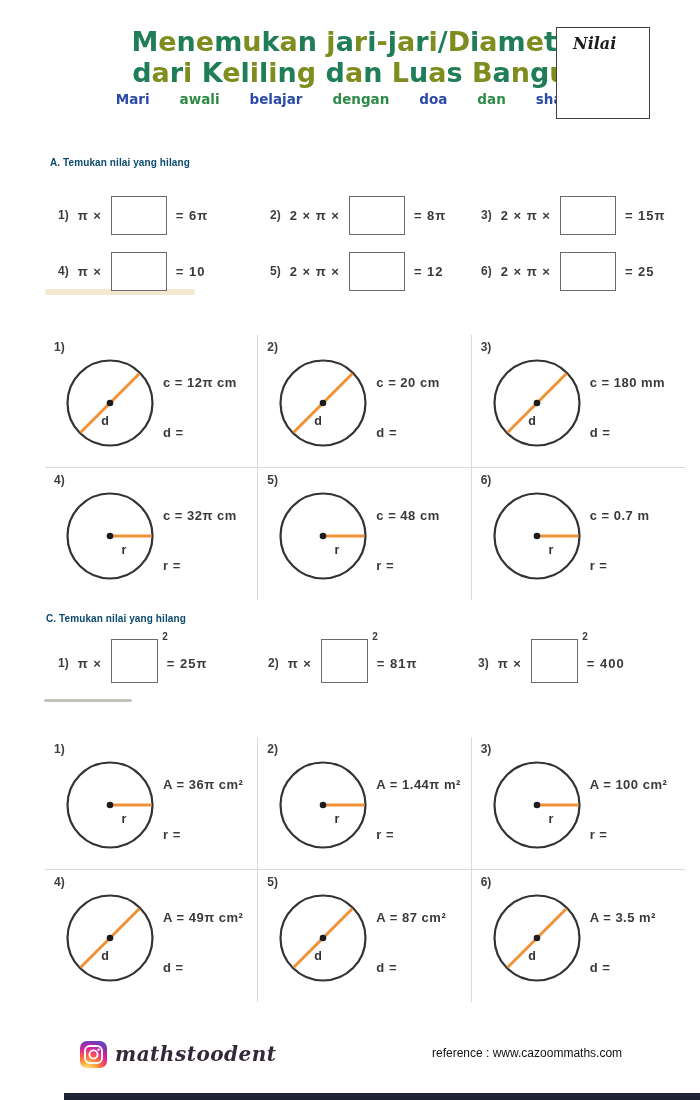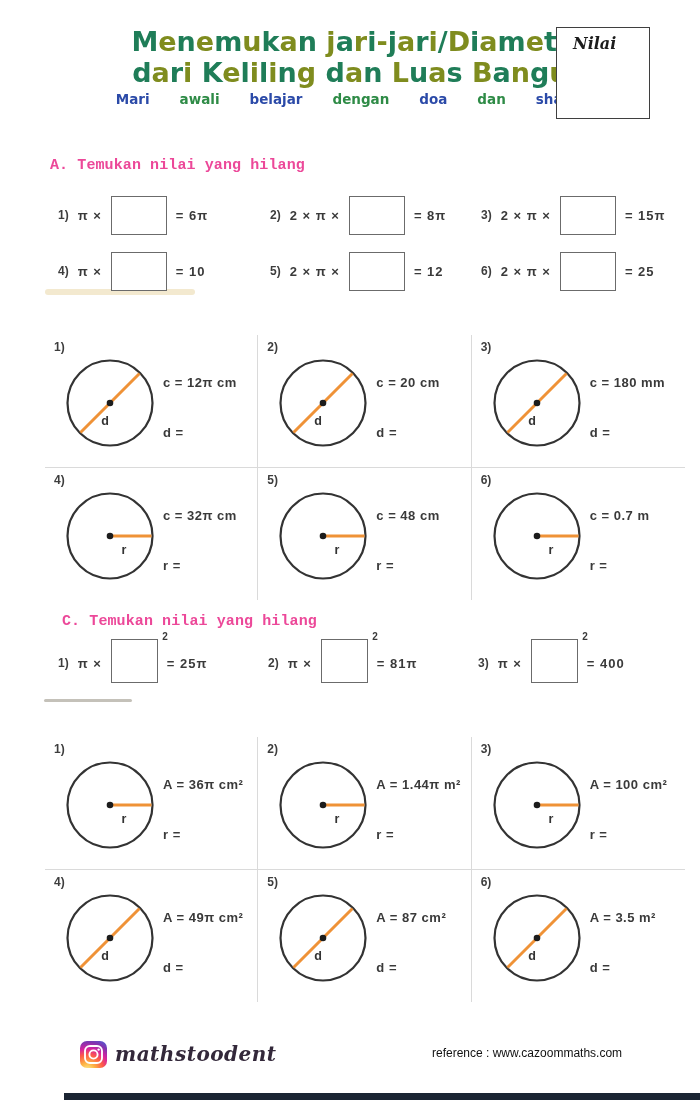--- a/index.html
+++ b/index.html
@@ -9,23 +9,23 @@
   
   .title-wrap{position:absolute;left:90px;top:26px;width:540px;text-align:center;}
   .tline{font-family:"DejaVu Sans",sans-serif;font-weight:bold;font-size:27px;line-height:31px;}
   .subtitle{margin-top:3px;font-family:"DejaVu Sans",sans-serif;font-weight:bold;font-size:13.5px;}
   .subtitle span{margin:0 15px;}
   .score-box{position:absolute;left:556px;top:27px;width:92px;height:90px;border:1.5px solid #3f3f3f;background:#fff;}
   .score-label{position:absolute;left:16px;top:6px;font-family:"DejaVu Serif",serif;font-style:italic;
                font-weight:bold;font-size:16px;color:#1c1c1c;}
 
   
-  .sec-h{position:absolute;margin:0;font-family:Liberation Mono, monospace;font-size:15px;font-weight:bold;
-         color:#ec4899;letter-spacing:.1px;}
-  #h-a{left:50px;top:157px;} #h-b{left:47px;top:306px;} #h-c{left:46px;top:613px;margin-left:16px;} #h-d{left:42px;top:708px;}
+  .sec-h{position:absolute;margin:0;font-family:Liberation Sans, sans-serif;font-size:10px;font-weight:bold;
+         color:#0c4a6e;letter-spacing:.1px;}
+  #h-a{left:50px;top:157px;} #h-b{left:47px;top:306px;} #h-c{left:46px;top:613px;} #h-d{left:42px;top:708px;}
 
   
   .prob{position:absolute;display:flex;align-items:center;gap:9px;height:40px;}
   .cprob{height:46px;}
   .pnum{font-size:12px;color:#3d3d3d;font-weight:bold;}
   .pexp,.pres{font-size:13px;color:#3a3a3a;font-weight:bold;letter-spacing:1px;white-space:nowrap;}
   .pbox{width:54px;height:37px;border:1.2px solid #6b6b6b;background:#fff;display:inline-block;}
   .cbox{width:45px;height:42px;}
   .cwrap{position:relative;display:inline-block;}
   .sup{position:absolute;top:-8px;right:-10px;font-size:10px;font-weight:bold;color:#3a3a3a;}

